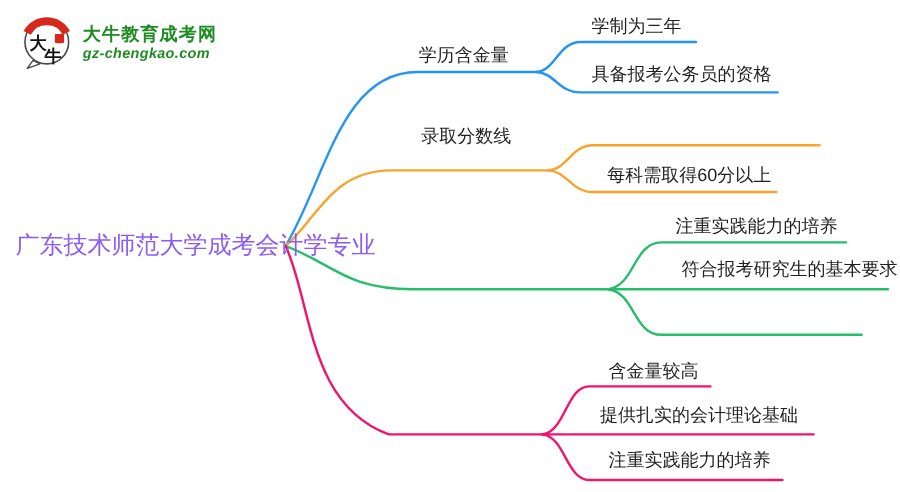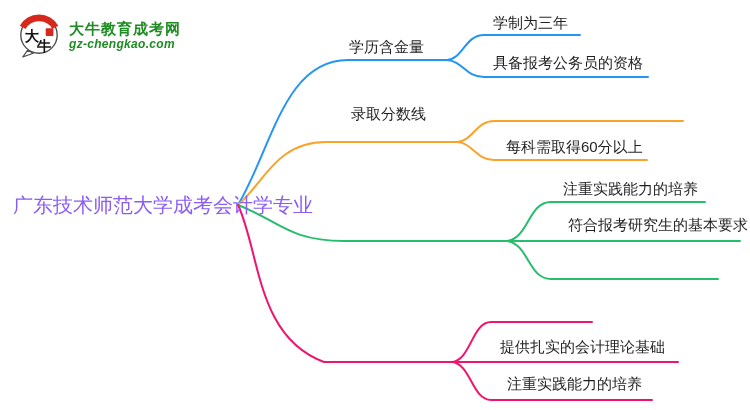--- a/index.html
+++ b/index.html
@@ -68,16 +68,17 @@
   <div class="node" style="left:351px;top:104px">录取分数线</div>
 
   <div class="node" style="left:493px;top:13px">学制为三年</div>
   <div class="node" style="left:493px;top:53px">具备报考公务员的资格</div>
 
   <div class="node" style="left:506px;top:137px">每科需取得60分以上</div>
 
   <div class="node" style="left:563px;top:179px">注重实践能力的培养</div>
   <div class="node" style="left:568px;top:215px">符合报考研究生的基本要求</div>
 
+  <div class="node" style="left:507px;top:300px">含金量较高</div>
   <div class="node" style="left:500px;top:337px">提供扎实的会计理论基础</div>
   <div class="node" style="left:507px;top:374px">注重实践能力的培养</div>
 
 </div>
 
 </body></html>

